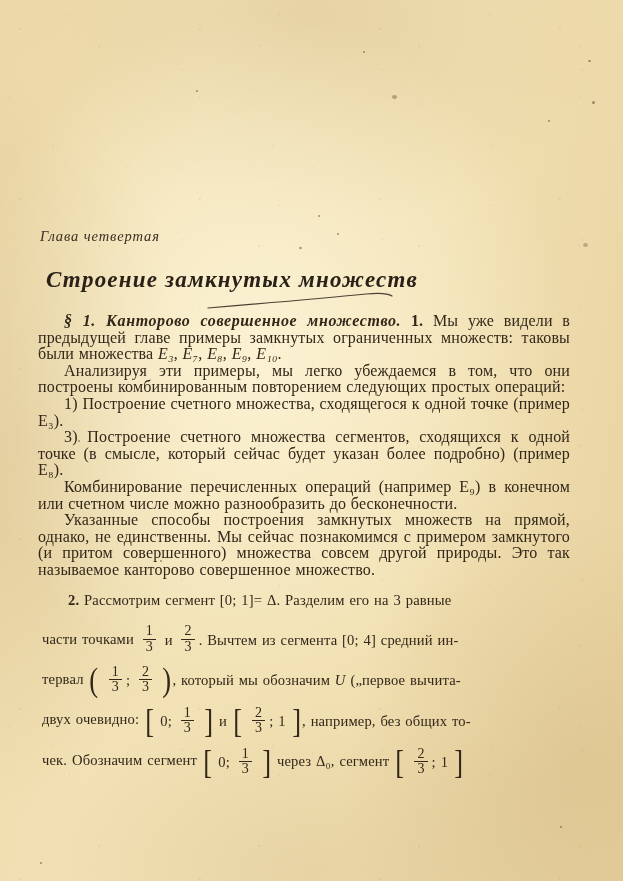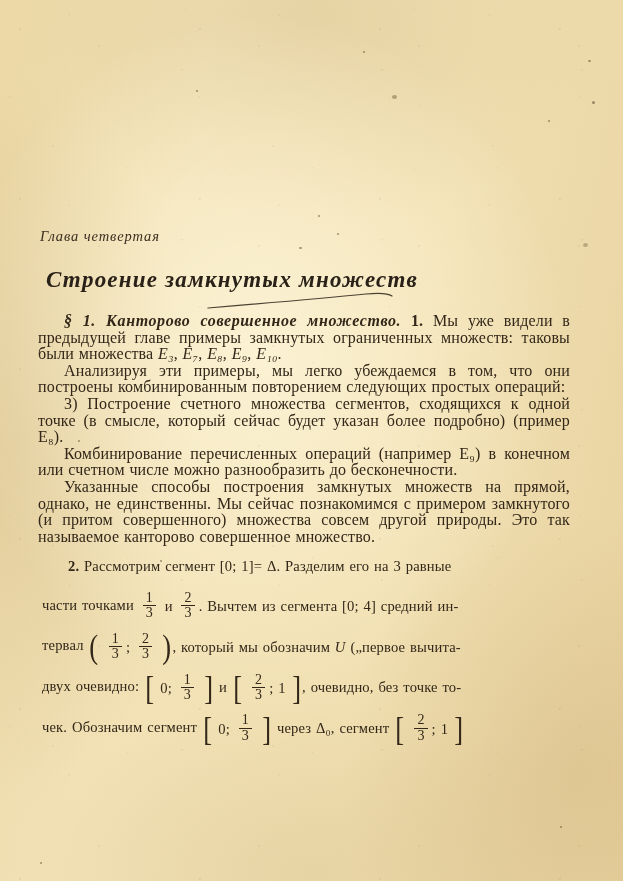--- a/index.html
+++ b/index.html
@@ -200,20 +200,21 @@
       <span>Мы уже видели в предыдущей главе примеры замкнутых ограниченных множеств: таковы были множества</span>
       <i class="var">E₃</i>,
       <i class="var">E₇</i>,
       <i class="var">E₈</i>,
       <i class="var">E₉</i>,
       <i class="var">E₁₀</i>.
     </p>
 
     <p class="body">Анализируя эти примеры, мы легко убеждаемся в том, что они построены комбинированным повторением следующих простых операций:</p>
 
+    <p class="body">1) Построение счетного множества, сходящегося к одной точке (пример E₃).</p>
 
 
     <p class="body">3) Построение счетного множества сегментов, сходящихся к одной точке (в смысле, который сейчас будет указан более подробно) (пример E₈).</p>
 
     <p class="body">Комбинирование перечисленных операций (например E₉) в конечном или счетном числе можно разнообразить до бесконечности.</p>
 
     <p class="body">Указанные способы построения замкнутых множеств на прямой, однако, не единственны. Мы сейчас познакомимся с примером замкнутого (и притом совершенного) множества совсем другой природы. Это так называемое канторово совершенное множество.</p>
 
     <div class="mathline first">
       <span class="bold">2.</span>
@@ -266,21 +267,21 @@
       </span>
       <span class="mid">и</span>
       <span class="interval">
         <span class="brk">[</span>
         <span class="frac">
           <span class="num">2</span>
           <span class="den">3</span>
         </span><span class="mid">;</span>
         <span class="mid">1</span>
         <span class="brk">]</span>
-      </span><span class="mid">, очевидно, без точке то-</span>
+      </span><span class="mid">, например, без общих то-</span>
     </div>
 
     <div class="mathline">
       <span>чек. Обозначим сегмент</span>
       <span class="interval">
         <span class="brk">[</span>
         <span class="mid">0;</span>
         <span class="frac">
           <span class="num">1</span>
           <span class="den">3</span>

